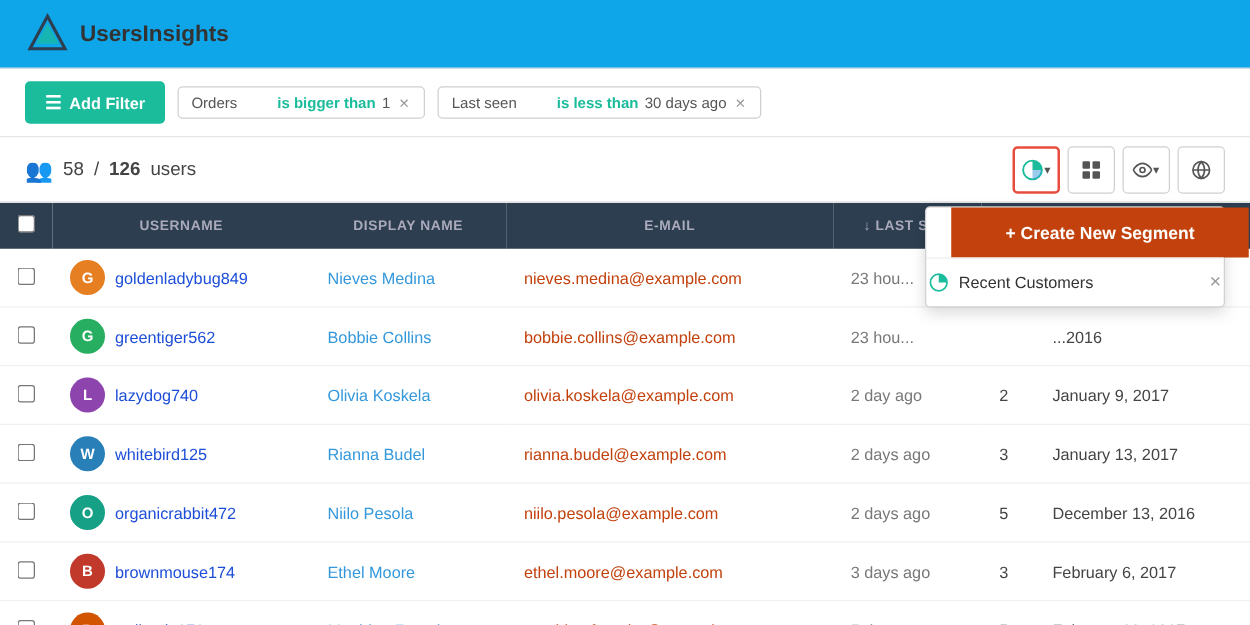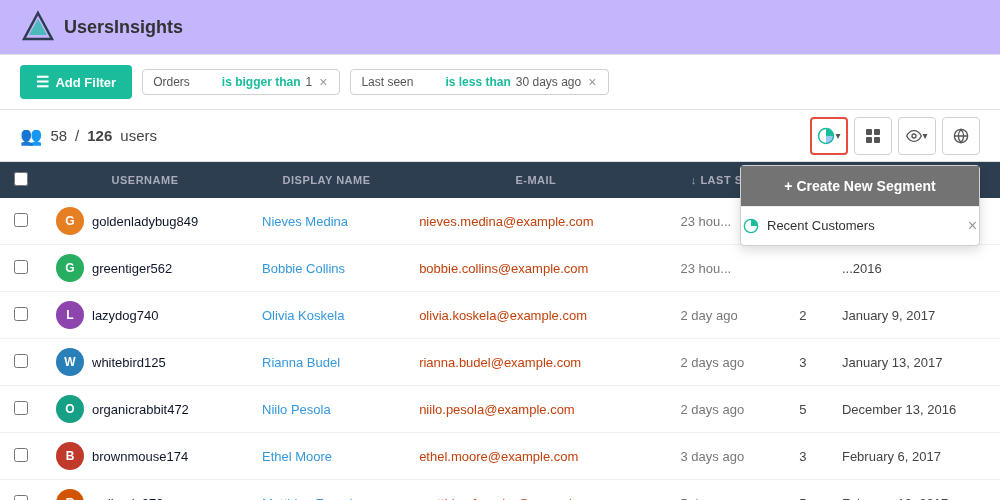--- a/index.html
+++ b/index.html
@@ -7,21 +7,21 @@
       font-family: -apple-system, BlinkMacSystemFont, 'Segoe UI', Arial, sans-serif;
       background: #f0f0f0;
       width: 1000px;
       height: 500px;
       overflow: hidden;
       font-size: 13px;
     }
 
     
     .header {
-      background: #c4b5fd;
+      background: #0ea5e9;
       height: 55px;
       display: flex;
       align-items: center;
       padding: 0 20px;
       border-bottom: 1px solid #e0e0e0;
     }
     .logo-area {
       display: flex;
       align-items: center;
       gap: 8px;
@@ -137,32 +137,33 @@
       top: 48px;
       right: 0;
       background: #fff;
       border: 1px solid #d0d0d0;
       border-radius: 4px;
       box-shadow: 0 4px 12px rgba(0,0,0,0.15);
       width: 240px;
       z-index: 100;
     }
     .create-segment-btn {
-      background: #737373;
+      background: #c2410c;
       color: #fff;
       border: none;
       width: 100%;
       padding: 12px;
       font-size: 14px;
       font-weight: 600;
       cursor: pointer;
       display: flex;
       align-items: center;
       justify-content: center;
       gap: 6px;
+      margin-left: 20px;
     }
     .segment-item {
       padding: 10px 2px;
       display: flex;
       align-items: center;
       justify-content: space-between;
       border-top: 1px solid #eee;
     }
     .segment-item-left {
       display: flex;
@@ -230,21 +231,21 @@
       font-size: 12px;
       color: #fff;
       font-weight: 600;
     }
     .username-cell {
       display: flex;
       align-items: center;
       gap: 8px;
     }
     .username-link {
-      color: #0f172a;
+      color: #1d4ed8;
       text-decoration: none;
     }
     .display-name-link {
       color: #3498db;
       text-decoration: none;
     }
     .email-text {
       color: #c2410c;
     }
     .last-seen-text {

